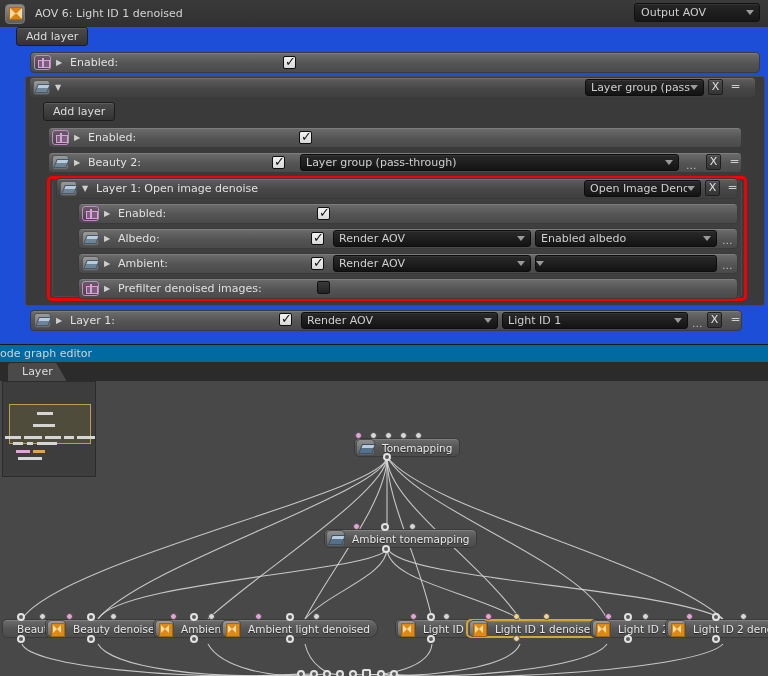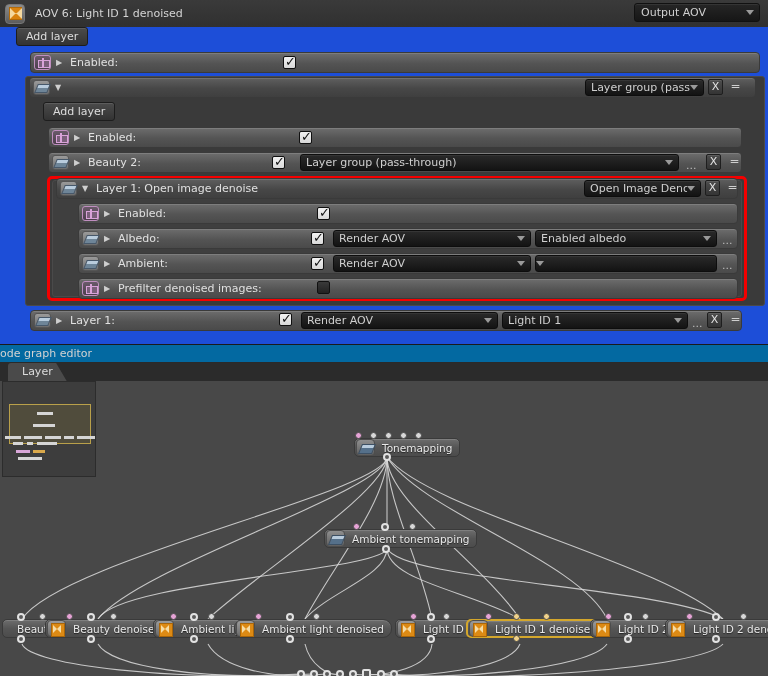--- a/index.html
+++ b/index.html
@@ -516,21 +516,21 @@
 
     <div class="node" style="left:153px; top:238px;">
       <div class="nicon aov"></div>
       <div class="nlabel">Ambient light</div>
     </div>
     <div class="port pink" style="left:170px; top:232px;"></div>
     <div class="port ring" style="left:190px; top:232px;"></div>
     <div class="port" style="left:208px; top:232px;"></div>
     <div class="port ring" style="left:190px; top:254px;"></div>
 
-    <div class="node" style="left:234px; top:238px;border-radius:9px;">
+    <div class="node" style="left:220px; top:238px;border-radius:9px;">
       <div class="nicon aov"></div>
       <div class="nlabel">Ambient light denoised</div>
     </div>
     <div class="port pink" style="left:255px; top:232px;"></div>
     <div class="port ring" style="left:286px; top:232px;"></div>
     <div class="port" style="left:313px; top:232px;"></div>
     <div class="port ring" style="left:286px; top:254px;"></div>
 
     <div class="node" style="left:395px; top:238px;">
       <div class="nicon aov"></div>

